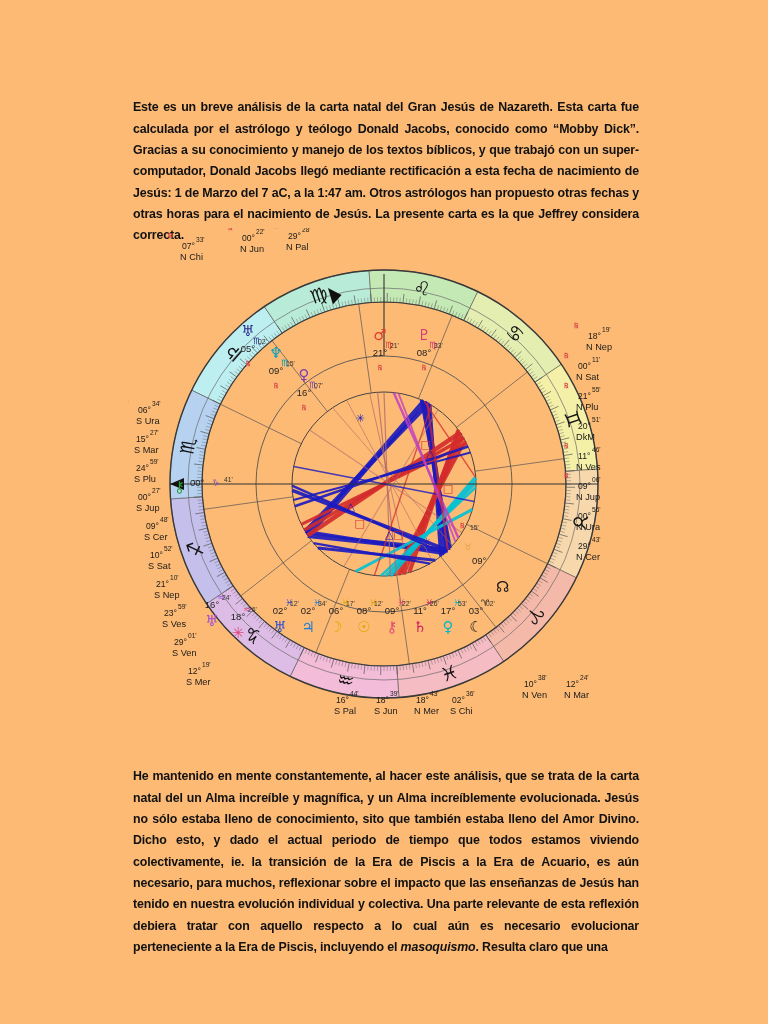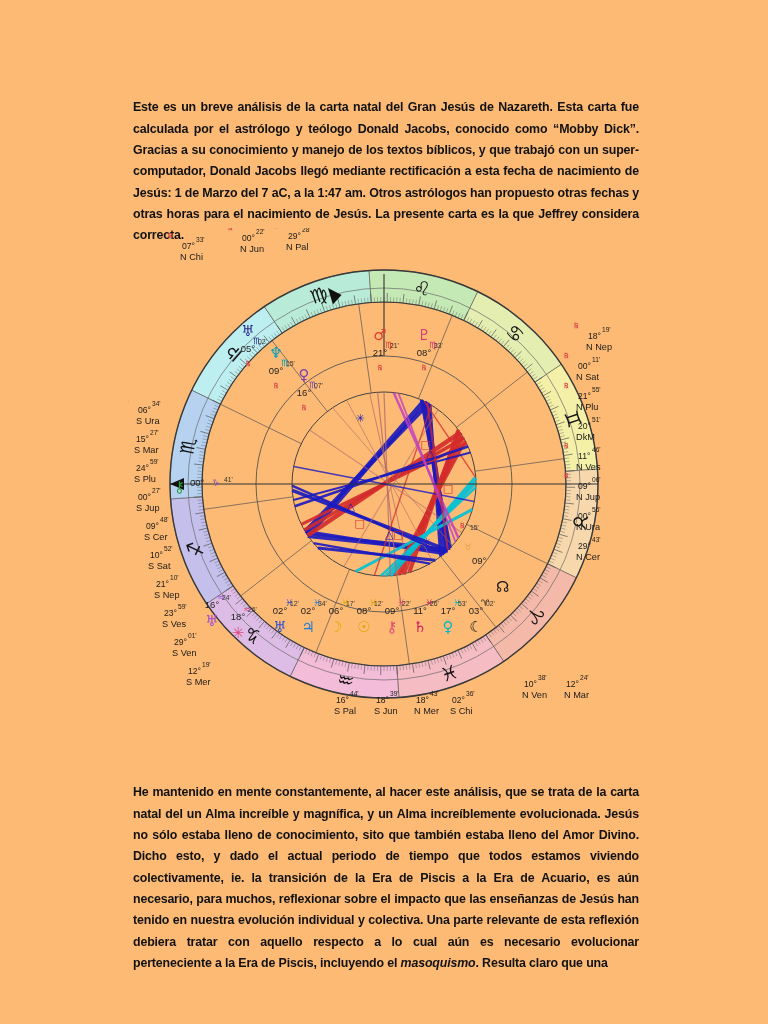--- a/index.html
+++ b/index.html
@@ -27,21 +27,21 @@
     width: 506px;
     font-family: "Liberation Sans", sans-serif;
     font-size: 12.4px;
     line-height: 1.72;
     text-align: justify;
     font-weight: 600;
     letter-spacing: -0.15px;
     color: #111;
   }
   #intro-paragraph { top: 85px; }
-  #closing-paragraph { top: 770px; }
+  #closing-paragraph { top: 754px; }
   .prose em { font-style: italic; }
 
   
   .chart-wrap {
     position: absolute;
     left: 128px;
     top: 228px;
     width: 512px;
     height: 512px;
   }

